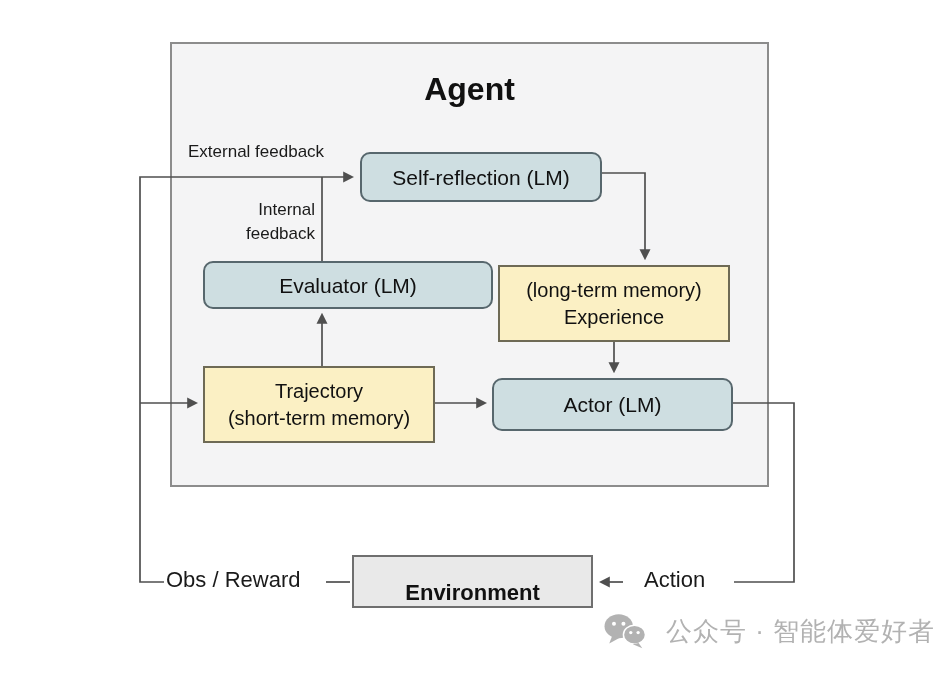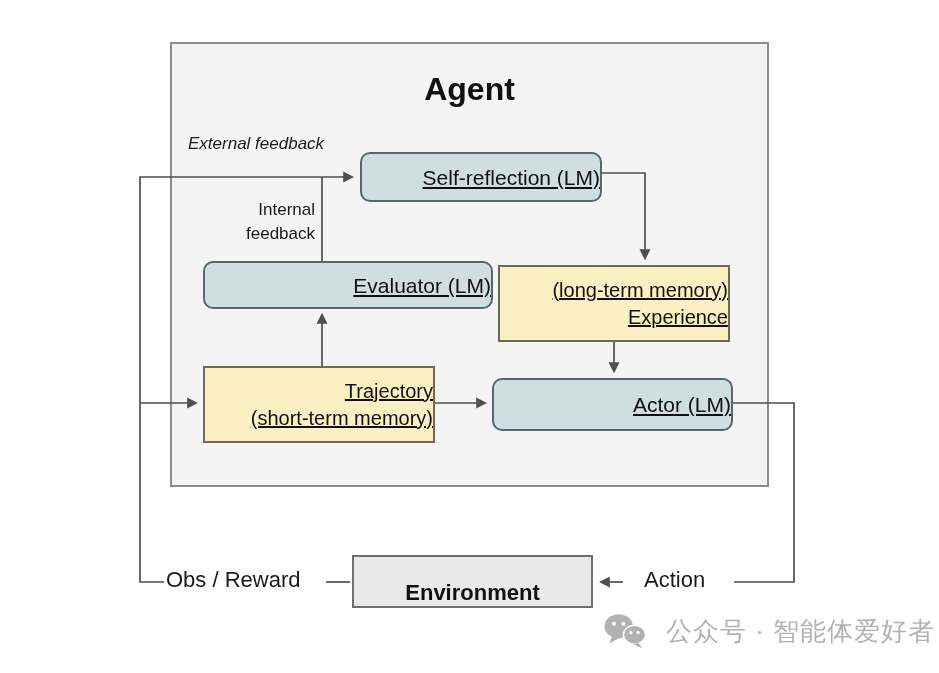--- a/index.html
+++ b/index.html
@@ -32,27 +32,26 @@
     font-size: 32px;
     font-weight: bold;
     color: #111;
   }
   
   .node {
     position: absolute;
     box-sizing: border-box;
     display: flex;
     flex-direction: column;
-    align-items: flex-end;
+    align-items: center;
     justify-content: center;
     text-align: center;
     color: #111;
     font-size: 21px;
     line-height: 27px;
-    text-decoration: underline;
   }
   .node.lm {
     background: var(--lm_box_fill);
     border: 2px solid var(--lm_box_border);
     border-radius: 10px;
   }
   .node.memory {
     background: var(--memory_box_fill);
     border: 2px solid var(--memory_box_border);
     font-size: 20px;
@@ -74,21 +73,21 @@
     color: #111;
   }
   
   .edge-label {
     position: absolute;
     color: #1a1a1a;
     font-size: 17px;
     line-height: 24px;
     white-space: nowrap;
   }
-  #label-external-feedback { left: 188px; top: 132px; font-style: italic; }
+  #label-external-feedback { left: 188px; top: 140px; }
   #label-internal-feedback { left: 230px; top: 198px; width: 85px; text-align: right; white-space: normal; }
   #label-reflective-text   { left: 663px; top: 195px; width: 82px; text-align: center; white-space: normal; }
   #label-obs-reward { left: 166px; top: 568px; font-size: 22px; }
   #label-action     { left: 644px; top: 568px; font-size: 22px; }
   
   #edges {
     position: absolute;
     left: 0; top: 0;
     pointer-events: none;
   }

